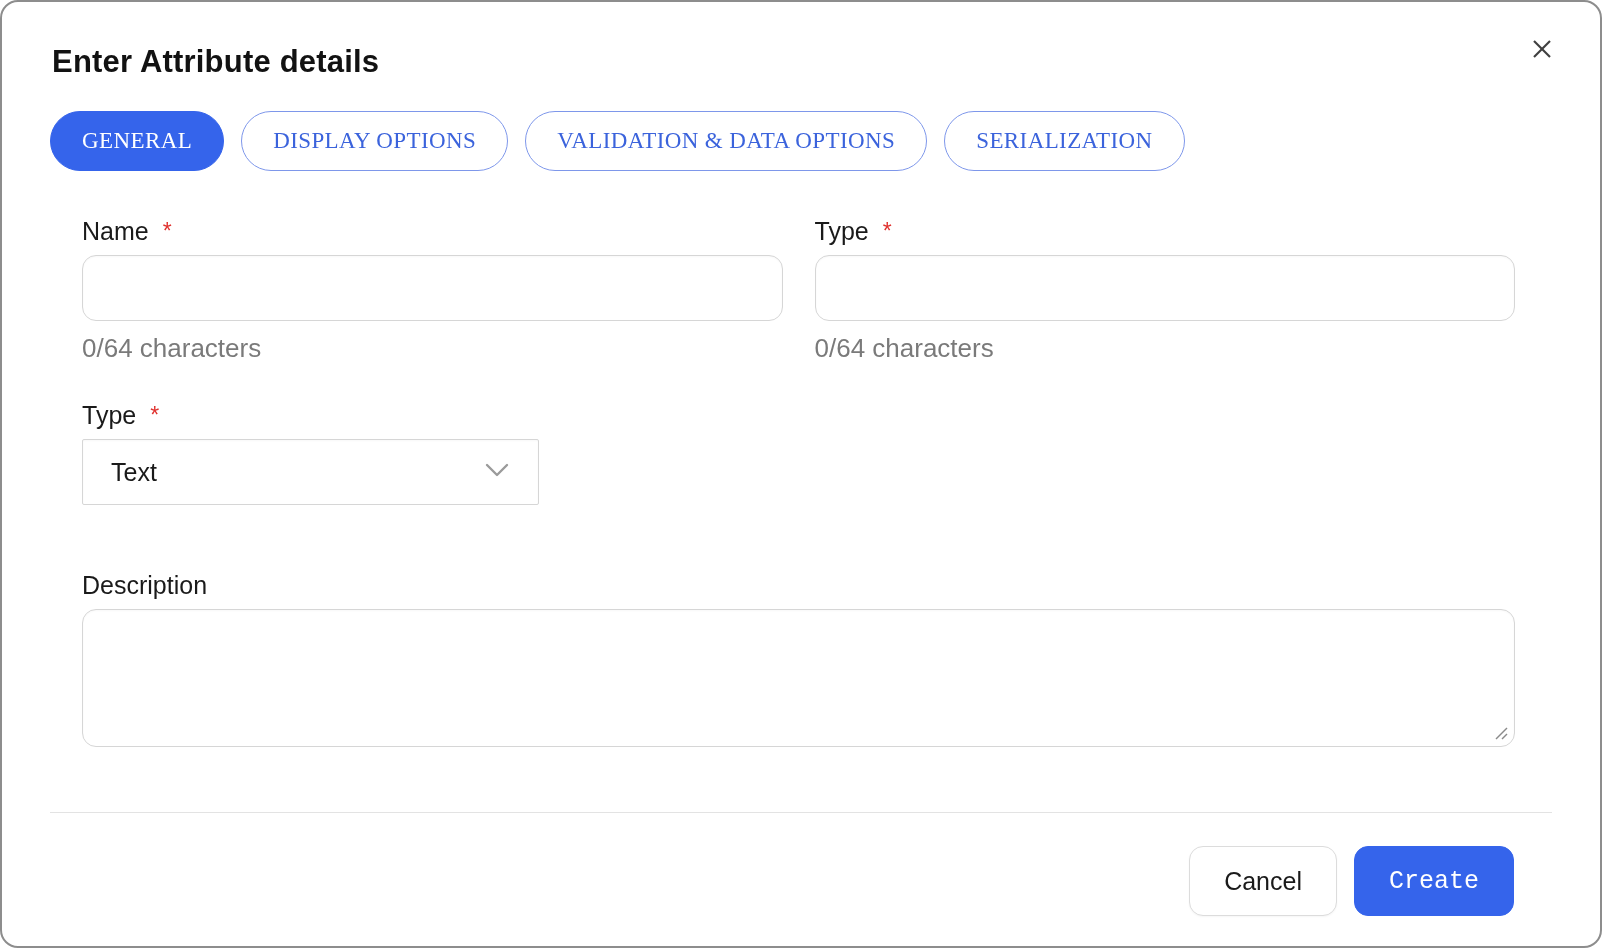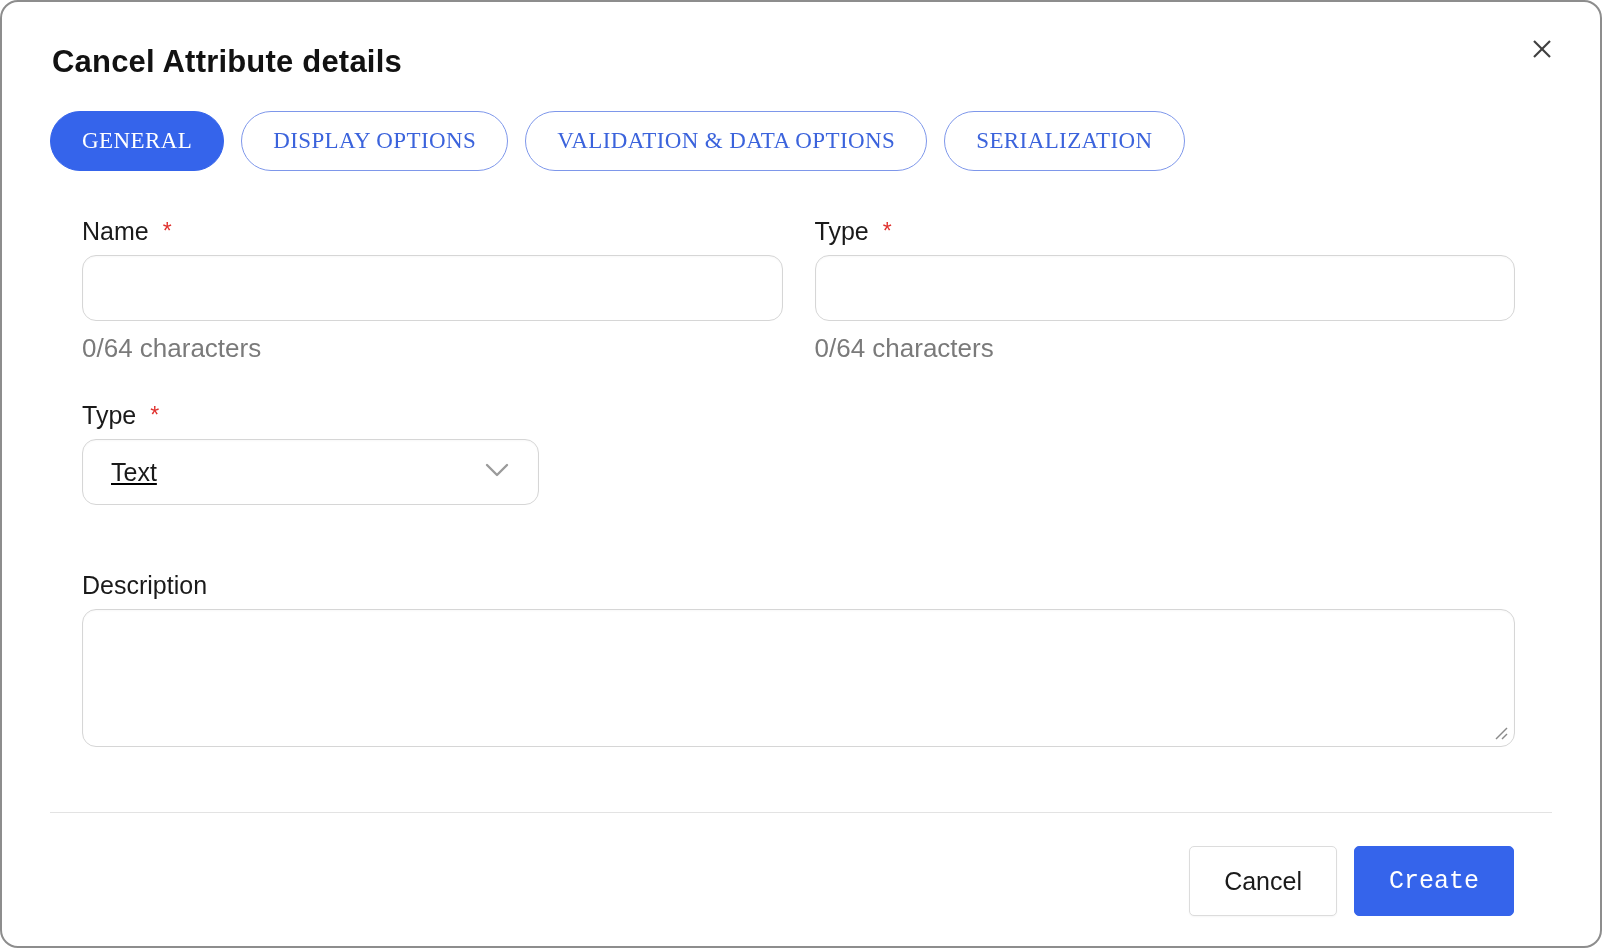--- a/index.html
+++ b/index.html
@@ -98,29 +98,28 @@
   .helper-text {
     margin-top: 12px;
     font-size: 26px;
     color: #7a7a7a;
   }
   .type-field { margin-top: 37px; }
   .select-box {
     width: 457px;
     height: 66px;
     border: 1.5px solid #d6d6d6;
-    border-radius: 14px;
+    border-radius: 2px;
     background: #ffffff;
     display: flex;
     align-items: center;
     justify-content: space-between;
     padding: 0 28px;
     cursor: pointer;
     box-shadow: inset 0 1px 2px rgba(0,0,0,0.03);
-    text-decoration: underline;
   }
   .select-value { font-size: 25px; color: #1a1a1a; }
   .desc-field { margin-top: 66px; }
   .textarea-wrap { position: relative; }
   .desc-textarea {
     width: 100%;
     height: 138px;
     border: 1.5px solid #d6d6d6;
     border-radius: 14px;
     resize: none;
@@ -148,21 +147,21 @@
     display: flex;
     justify-content: flex-end;
     gap: 17px;
     padding: 0 86px;
     margin-top: 33px;
   }
   .btn {
     height: 70px;
     min-width: 145px;
     padding: 0 34px;
-    border-radius: 5px;
+    border-radius: 14px;
     font-size: 25px;
     display: flex; align-items: center; justify-content: center;
     cursor: pointer;
     font-family: "Liberation Sans", sans-serif;
   }
   .btn-secondary {
     background: #ffffff;
     border: 1.5px solid #dcdcdc;
     color: #1a1a1a;
     box-shadow: 0 1px 2px rgba(0,0,0,0.04);
@@ -182,21 +181,21 @@
   <button class="close-btn">
     <span>
       <svg width="22" height="22" viewBox="0 0 22 22">
         <line x1="3" y1="3" x2="19" y2="19" stroke="#3f3f3f" stroke-width="2.2"></line>
         <line x1="19" y1="3" x2="3" y2="19" stroke="#3f3f3f" stroke-width="2.2"></line>
       </svg>
     </span>
   </button>
 
   <div class="header">
-    <div class="title">Cancel Attribute details</div>
+    <div class="title">Enter Attribute details</div>
   </div>
 
   <div class="tabs">
     <div class="tab active">GENERAL</div>
     <div class="tab">DISPLAY OPTIONS</div>
     <div class="tab">VALIDATION &amp; DATA OPTIONS</div>
     <div class="tab">SERIALIZATION</div>
   </div>
 
   <div class="form">

